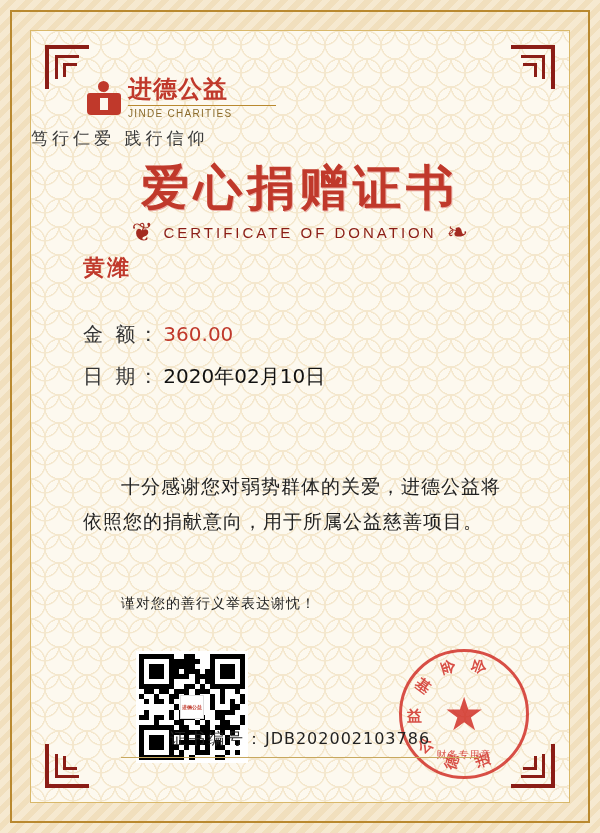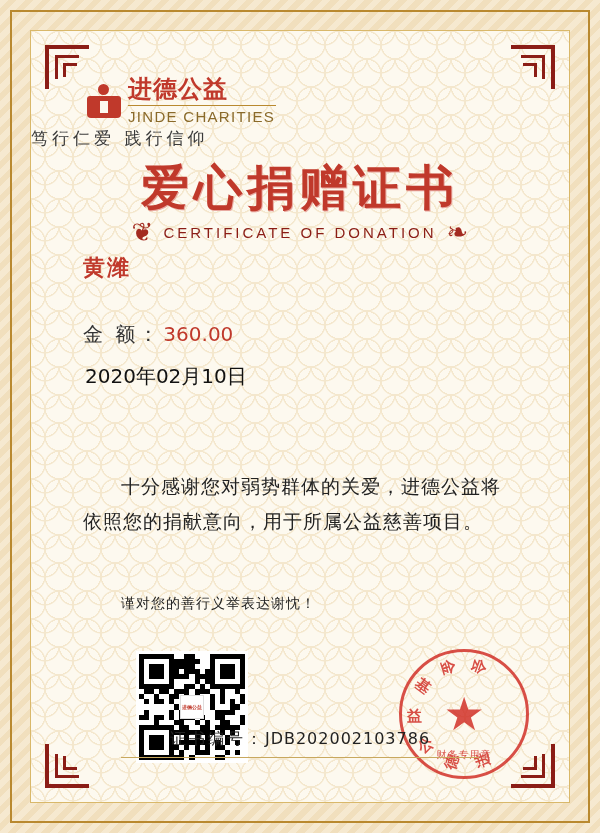--- a/index.html
+++ b/index.html
@@ -87,21 +87,21 @@
   .logo-mark .slot {
     position: absolute; left: 13px; top: 17px;
     width: 8px; height: 12px; background: #fdf9ef;
   }
   .logo-text-cn {
     font-size: 24px; font-weight: bold; color: #c0392b;
     letter-spacing: 1px; line-height: 1.05;
     font-family: "DejaVu Sans", sans-serif;
   }
   .logo-text-en {
-    font-size: 15px; color: #8a6a2a; letter-spacing: 1.3px;
+    font-size: 10px; color: #8a6a2a; letter-spacing: 1.3px;
     font-family: "Liberation Sans", sans-serif;
     margin-top: 2px;
   }
   .logo-rule {
     width: 148px; height: 1px; background: #b9892f; margin: 3px 0 2px 0;
   }
 
   .motto {
     position: absolute; left: 0; right: 0; top: 96px;
     text-align: left;
@@ -290,20 +290,21 @@
     </div>
 
     <div class="recipient">黄潍</div>
 
     <div class="fields">
       <div class="field">
         <span class="lab">金 额：</span>
         <span class="val amount">360.00</span>
       </div>
       <div class="field">
+        <span class="lab">日 期：</span>
         <span class="val">2020年02月10日</span>
       </div>
     </div>
 
     <div class="para">十分感谢您对弱势群体的关爱，进德公益将依照您的捐献意向，用于所属公益慈善项目。</div>
     <div class="para2">谨对您的善行义举表达谢忱！</div>
 
     <div class="qr">
       <div class="grid" id="qrgrid">
           <div></div>

